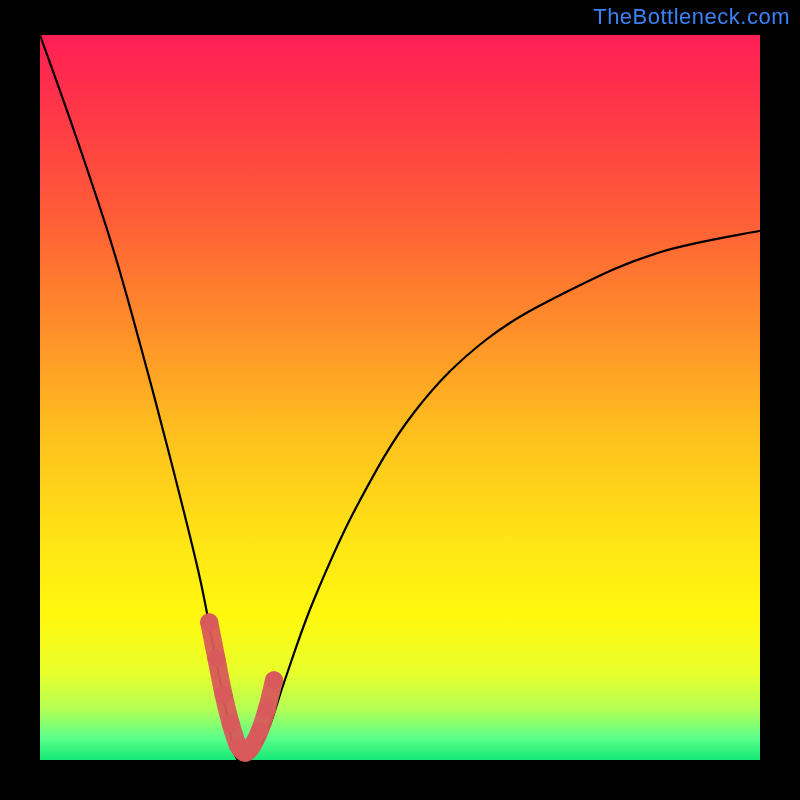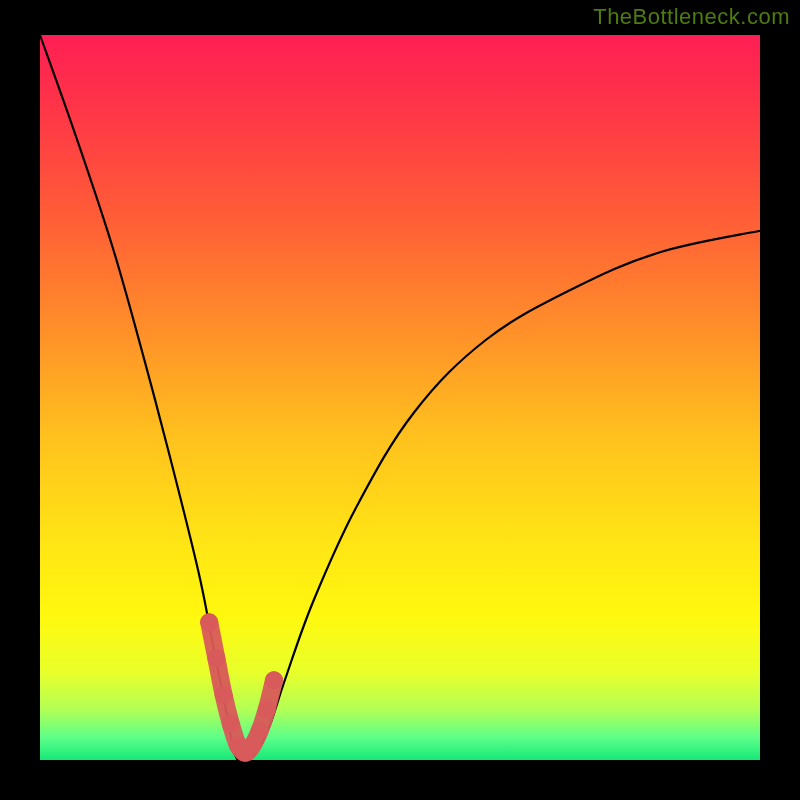--- a/index.html
+++ b/index.html
@@ -16,21 +16,21 @@
     top: 0;
     left: 0;
     width: 800px;
     height: 800px;
     background: #000;
   }
   .watermark {
     position: absolute;
     top: 4px;
     right: 10px;
-    color: #4d7c0f;
+    color: #3b82f6;
     font-size: 22px;
     font-weight: 500;
     letter-spacing: 0.5px;
     z-index: 10;
   }
   svg {
     position: absolute;
     top: 0;
     left: 0;
   }

